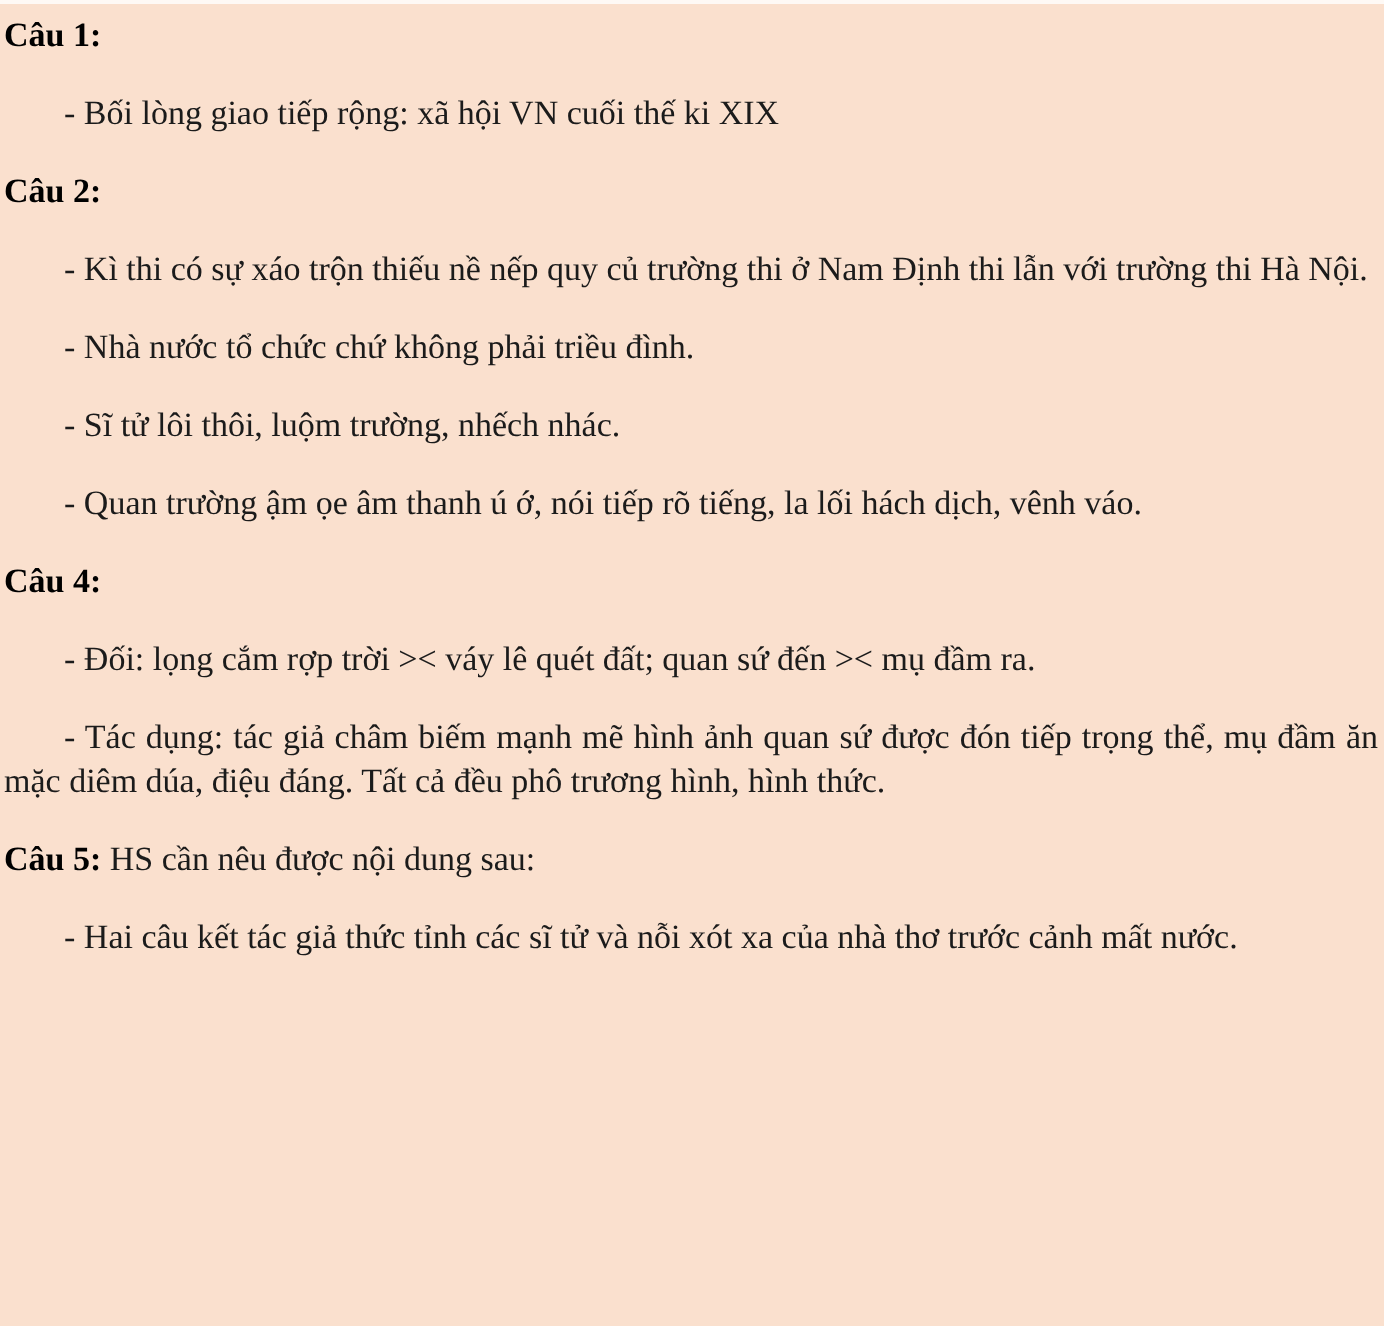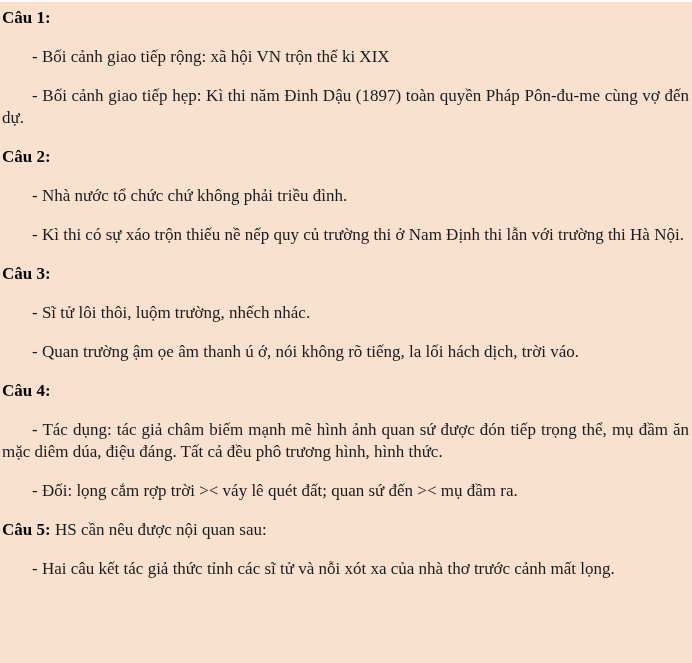--- a/index.html
+++ b/index.html
@@ -39,40 +39,38 @@
     color: #000;
   }
 </style>
 </head>
 <body>
 
 <div class="doc">
 
   <p class="para heading"><b>Câu 1:</b><span></span></p>
 
-  <p class="para bullet"><b></b><span>- Bối cảnh giao tiếp rộng: xã hội VN trộn thế ki XIX</span></p>
+  <p class="para bullet"><b></b><span>- Bối lòng giao tiếp rộng: xã hội VN cuối thế ki XIX</span></p>
 
-  <p class="para bullet"><b></b><span>- Bối cảnh giao tiếp hẹp: Kì thi năm Đinh Dậu (1897) toàn quyền Pháp Pôn-đu-me cùng vợ đến dự.</span></p>
 
   <p class="para heading"><b>Câu 2:</b><span></span></p>
 
+  <p class="para bullet"><b></b><span>- Kì thi có sự xáo trộn thiếu nề nếp quy củ trường thi ở Nam Định thi lẫn với trường thi Hà Nội.</span></p>
+
   <p class="para bullet"><b></b><span>- Nhà nước tổ chức chứ không phải triều đình.</span></p>
 
-  <p class="para bullet"><b></b><span>- Kì thi có sự xáo trộn thiếu nề nếp quy củ trường thi ở Nam Định thi lẫn với trường thi Hà Nội.</span></p>
-
-  <p class="para heading"><b>Câu 3:</b><span></span></p>
 
   <p class="para bullet"><b></b><span>- Sĩ tử lôi thôi, luộm trường, nhếch nhác.</span></p>
 
-  <p class="para bullet"><b></b><span>- Quan trường ậm ọe âm thanh ú ớ, nói không rõ tiếng, la lối hách dịch, trời váo.</span></p>
+  <p class="para bullet"><b></b><span>- Quan trường ậm ọe âm thanh ú ớ, nói tiếp rõ tiếng, la lối hách dịch, vênh váo.</span></p>
 
   <p class="para heading"><b>Câu 4:</b><span></span></p>
 
+  <p class="para bullet"><b></b><span>- Đối: lọng cắm rợp trời &gt;&lt; váy lê quét đất; quan sứ đến &gt;&lt; mụ đầm ra.</span></p>
+
   <p class="para bullet"><b></b><span>- Tác dụng: tác giả châm biếm mạnh mẽ hình ảnh quan sứ được đón tiếp trọng thể, mụ đầm ăn mặc diêm dúa, điệu đáng. Tất cả đều phô trương hình, hình thức.</span></p>
 
-  <p class="para bullet"><b></b><span>- Đối: lọng cắm rợp trời &gt;&lt; váy lê quét đất; quan sứ đến &gt;&lt; mụ đầm ra.</span></p>
+  <p class="para heading"><b>Câu 5:</b><span> HS cần nêu được nội dung sau:</span></p>
 
-  <p class="para heading"><b>Câu 5:</b><span> HS cần nêu được nội quan sau:</span></p>
-
-  <p class="para bullet"><b></b><span>- Hai câu kết tác giả thức tỉnh các sĩ tử và nỗi xót xa của nhà thơ trước cảnh mất lọng.</span></p>
+  <p class="para bullet"><b></b><span>- Hai câu kết tác giả thức tỉnh các sĩ tử và nỗi xót xa của nhà thơ trước cảnh mất nước.</span></p>
 
 
 </div>
 
 </body></html>

